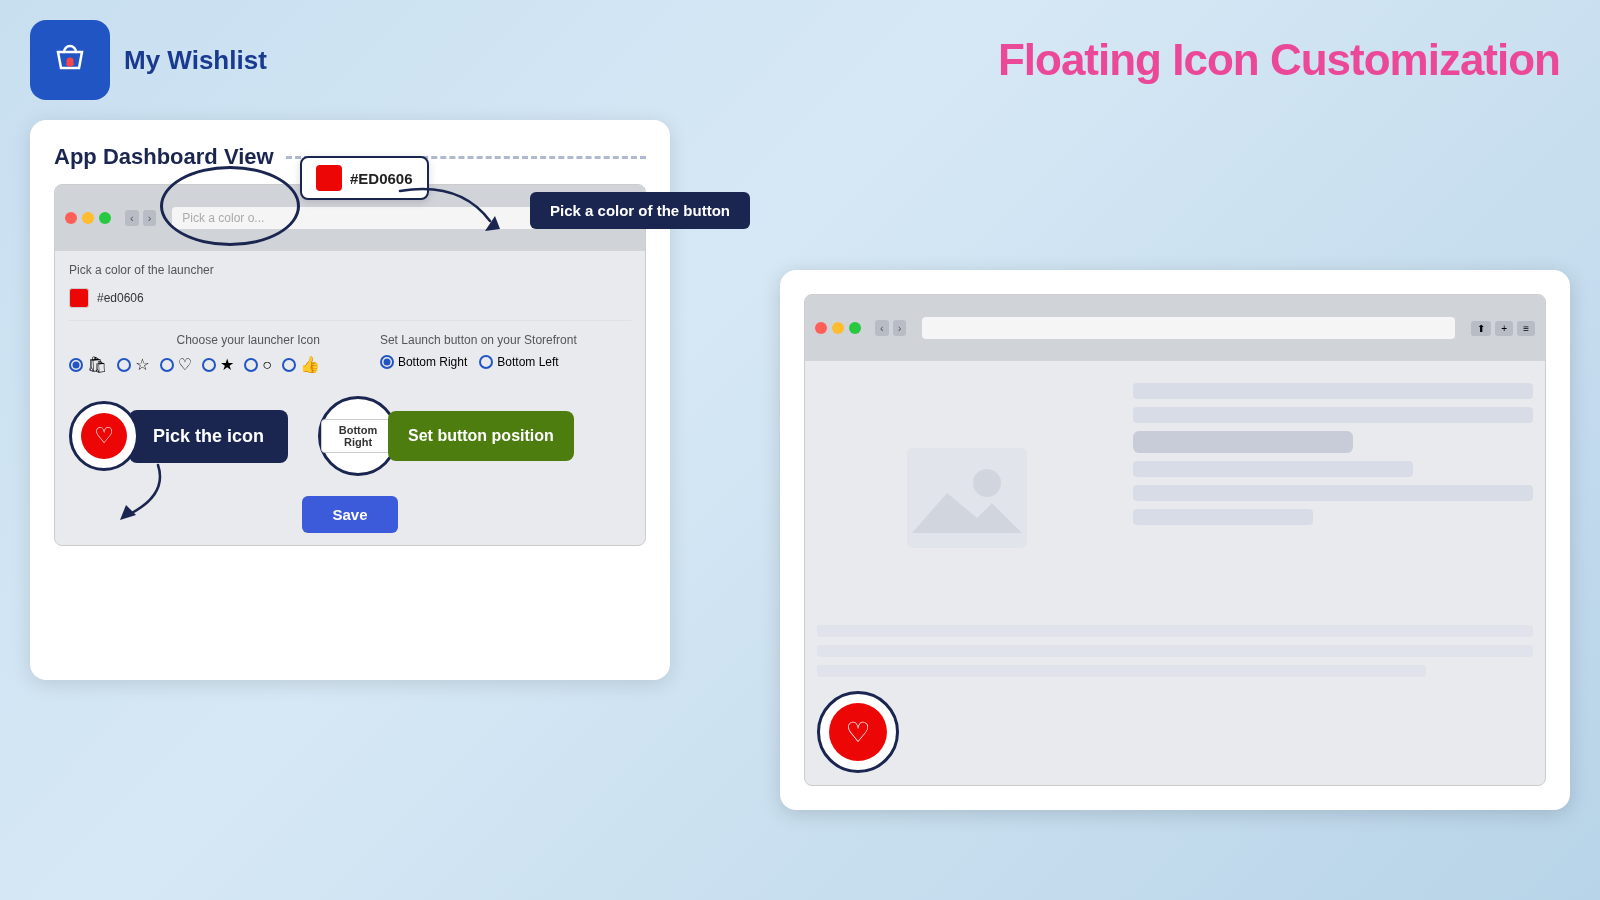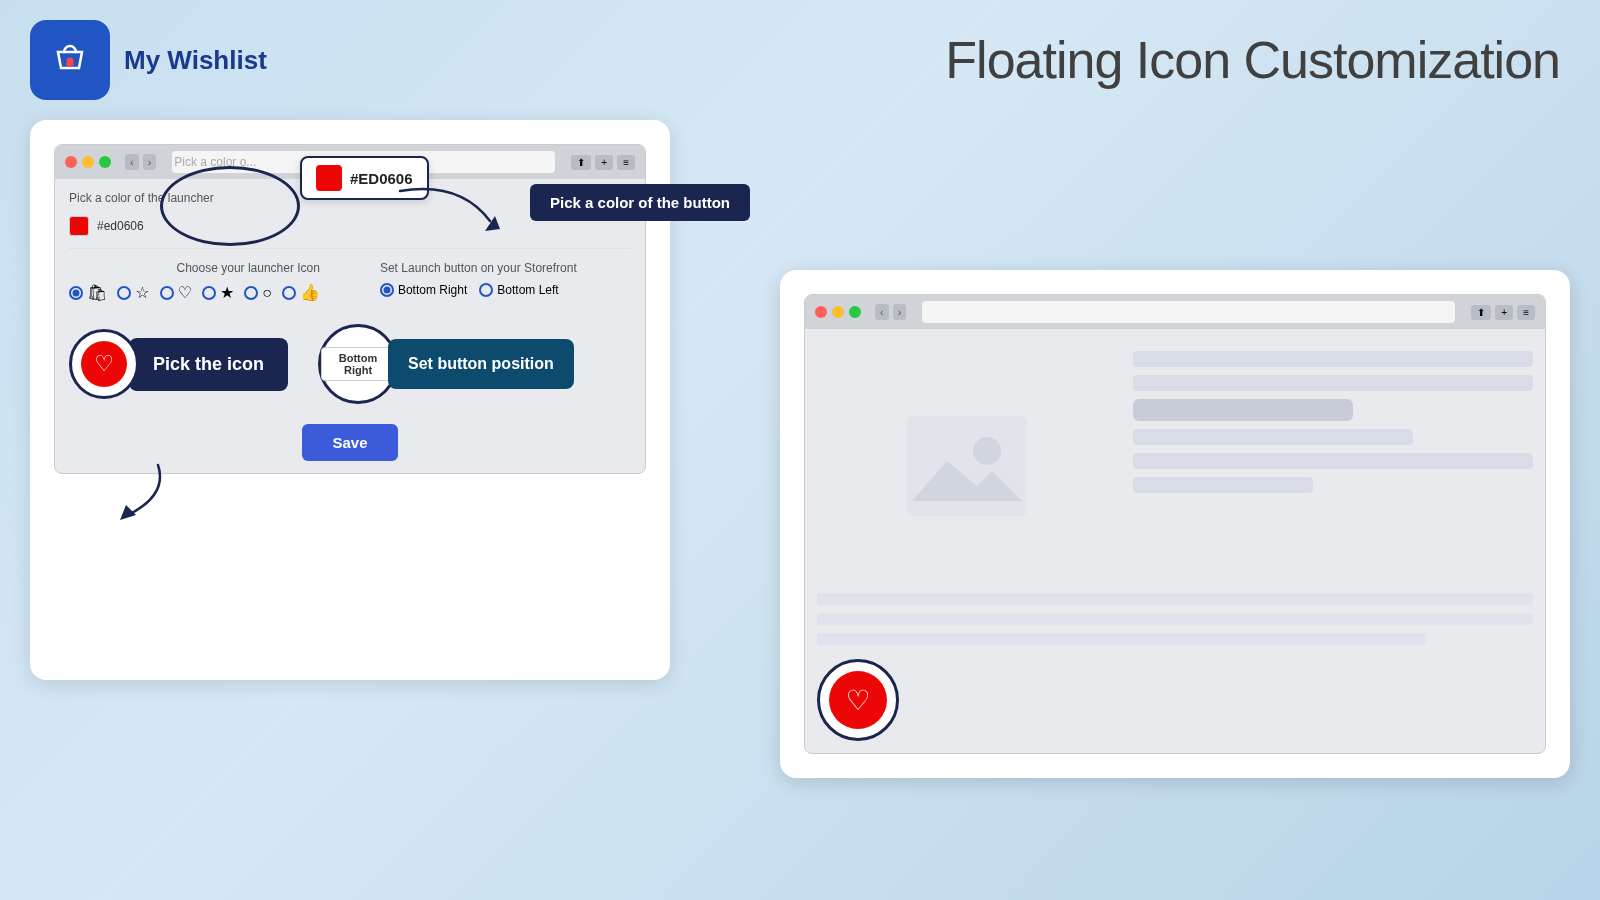--- a/index.html
+++ b/index.html
@@ -37,23 +37,23 @@
     .logo-box svg {
       width: 52px;
       height: 52px;
     }
     .app-name {
       font-size: 26px;
       font-weight: 700;
       color: #1a3a8f;
     }
     .page-title {
-      font-size: 52px;
-      font-weight: 400;
-      color: #404040;
+      font-size: 44px;
+      font-weight: 700;
+      color: #ec4899;
       letter-spacing: -1px;
     }
 
     
     .main-content {
       display: flex;
       padding: 10px 30px 10px 30px;
       gap: 0;
       position: relative;
     }
@@ -120,24 +120,24 @@
       border-radius: 3px;
       padding: 2px 5px;
       cursor: pointer;
       font-size: 11px;
       color: #555;
     }
     .browser-url {
       flex: 1;
       background: #f5f5f5;
       border-radius: 4px;
-      padding: 3px 2px;
+      padding: 3px 10px;
       font-size: 12px;
       color: #666;
-      margin: 0 8px;
+      margin: 16px 8px;
       height: 22px;
     }
     .browser-actions {
       display: flex;
       gap: 4px;
     }
     .browser-action-btn {
       background: #b8bcc4;
       border: none;
       border-radius: 3px;
@@ -276,21 +276,21 @@
       align-items: center;
       justify-content: center;
     }
     .position-preview-inner {
       font-size: 11px;
       font-weight: 600;
       color: #333;
       text-align: center;
     }
     .set-position-btn {
-      background: #0c4a6e;
+      background: #4d7c0f;
       color: white;
       border: none;
       border-radius: 8px;
       padding: 16px 20px;
       font-size: 16px;
       font-weight: 700;
       cursor: pointer;
       margin-left: -10px;
     }
 
@@ -435,20 +435,24 @@
       </svg>
     </div>
     <span class="app-name">My Wishlist</span>
   </div>
   <h1 class="page-title">Floating Icon Customization</h1>
 </div>
 
 <div class="main-content">
 
   <div class="dashboard-panel">
+    <div class="panel-title">
+      <span>App Dashboard View</span>
+      <div class="dashed-line"></div>
+    </div>
 
     <div class="browser-mockup">
       <div class="browser-bar">
         <div class="browser-dots">
           <div class="dot dot-red"></div>
           <div class="dot dot-yellow"></div>
           <div class="dot dot-green"></div>
         </div>
         <div class="browser-nav">
           <button class="nav-btn">‹</button>
@@ -548,21 +552,21 @@
 
       <div style="position:absolute;left:130px;top:-20px;background:white;border:2px solid #1a2550;border-radius:8px;padding:7px 14px;display:flex;align-items:center;gap:8px;box-shadow:0 2px 8px rgba(0,0,0,0.15);">
         <div style="width:26px;height:26px;background:#ed0606;border-radius:4px;"></div>
         <span style="font-size:15px;font-weight:600;color:#222;">#ED0606</span>
       </div>
 
       <svg width="120" height="60" style="position:absolute;left:220px;top:5px;" viewBox="0 0 120 60">
         <path d="M10 10 Q70 0 100 40" stroke="#1a2550" stroke-width="2.5" fill="none" stroke-linecap="round"></path>
         <polygon points="95,50 105,35 110,48" fill="#1a2550"></polygon>
       </svg>
-      <button class="cta-button-color" style="position:absolute;left:350px;top:8px;white-space:nowrap;">Pick a color of the button</button>
+      <button class="cta-button-color" style="position:absolute;left:350px;top:16px;white-space:nowrap;">Pick a color of the button</button>
     </div>
 
     <svg width="80" height="70" style="position:absolute;bottom:155px;left:68px;z-index:10;pointer-events:none;" viewBox="0 0 80 70">
       <path d="M60 10 Q70 40 30 60" stroke="#1a2550" stroke-width="2.5" fill="none" stroke-linecap="round"></path>
       <polygon points="22,65 28,50 38,60" fill="#1a2550"></polygon>
     </svg>
   </div>
 
   <div class="frontend-panel">
 

